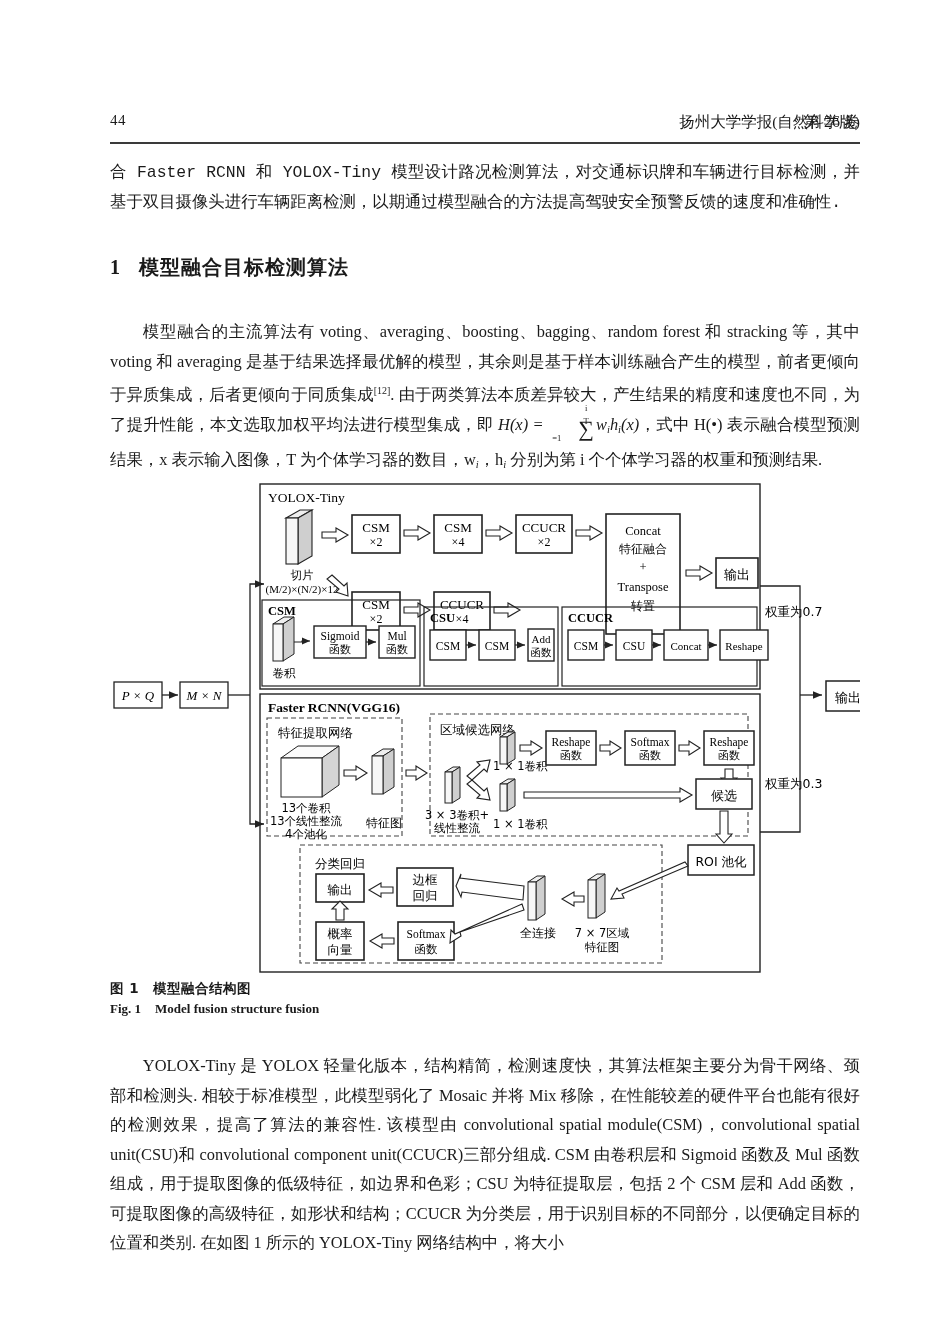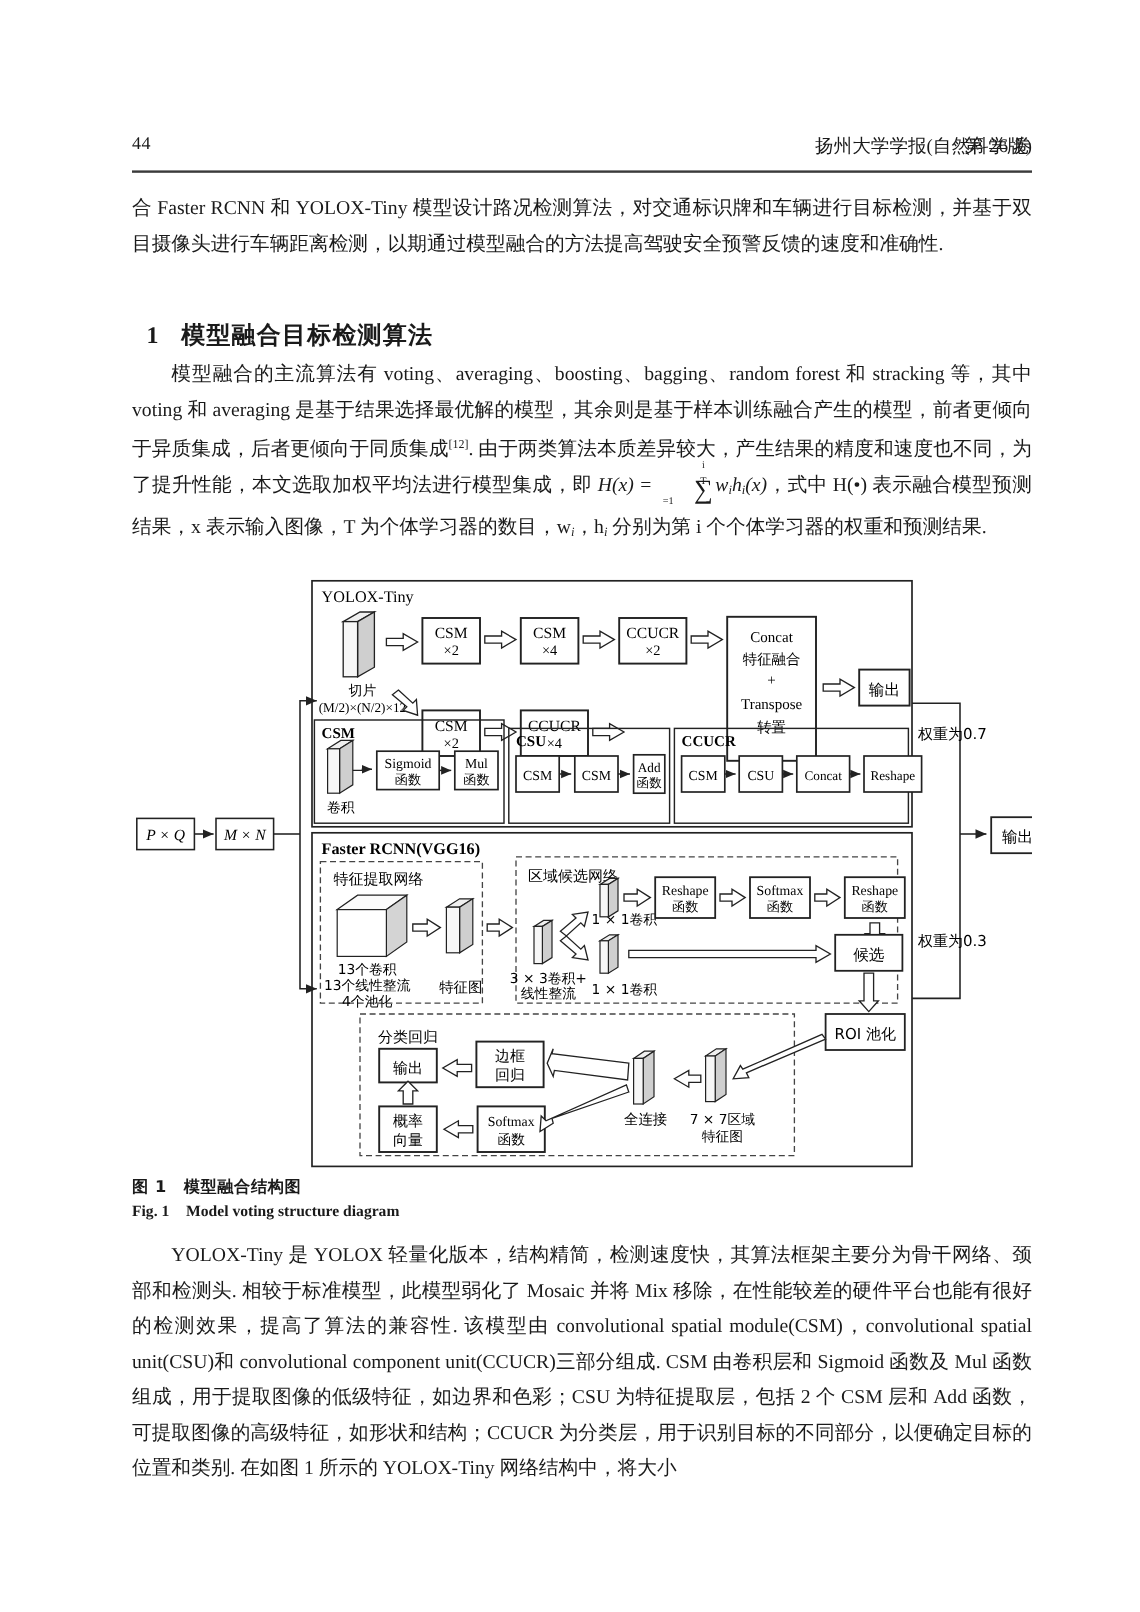--- a/index.html
+++ b/index.html
@@ -17,23 +17,23 @@
   .runhead .rh-right{position:absolute;right:0;top:0;font-size:16px;}
   .rule{position:absolute;left:110px;top:130px;width:750px;height:2px;background:#3a3a3a;}
 
   
   .ptext{
     position:absolute;left:110px;width:750px;
     font-size:16.4px;line-height:29.5px;text-align:justify;
     text-justify:inter-character;
     word-break:break-word;
   }
-  .ptext.indent{text-indent:2em;}
+  .ptext.indent{text-indent:2em;margin-top:20px;}
   h2.sect{
-    position:absolute;left:110px;margin:12px;font-size:20px;font-weight:bold;
+    position:absolute;left:110px;margin:0;font-size:20px;font-weight:bold;
     font-family:"DejaVu Sans","Liberation Sans",sans-serif;
     letter-spacing:1px;
   }
   h2.sect .n{margin-right:18px;font-family:"Liberation Serif",serif;}
   sup.ref{font-size:10px;vertical-align:super;}
   .mi{font-style:italic;}
   .sumwrap{display:inline-block;position:relative;vertical-align:-6px;margin:0 2px;}
   .sumwrap .sg{font-size:22px;line-height:1;}
   .sumwrap .lim{position:absolute;left:50%;transform:translateX(-50%);font-size:8.5px;}
   .sumwrap .lim.up{top:-9px;}
@@ -55,21 +55,21 @@
 
 <div class="page">
 
   <div class="runhead">
     <span class="rh-left">44</span>
     <span class="rh-center">扬州大学学报(自然科学版)</span>
     <span class="rh-right">第 26 卷</span>
   </div>
   <div class="rule"></div>
 
-  <div class="ptext" style="top:146px;">合 Faster RCNN 和 YOLOX-Tiny 模型设计路况检测算法，对交通标识牌和车辆进行目标检测，并基于双目摄像头进行车辆距离检测，以期通过模型融合的方法提高驾驶安全预警反馈的速度和准确性.</div>
+  <div class="ptext" style="top:146px;font-family:Liberation Mono, monospace;">合 Faster RCNN 和 YOLOX-Tiny 模型设计路况检测算法，对交通标识牌和车辆进行目标检测，并基于双目摄像头进行车辆距离检测，以期通过模型融合的方法提高驾驶安全预警反馈的速度和准确性.</div>
 
   <h2 class="sect" style="top:242px;">
     <span class="n">1</span><span>模型融合目标检测算法</span>
   </h2>
 
   <div class="ptext indent" style="top:285px;">
     <span>模型融合的主流算法有 voting、averaging、boosting、bagging、random forest 和 stracking 等，其中 voting 和 averaging 是基于结果选择最优解的模型，其余则是基于样本训练融合产生的模型，前者更倾向于异质集成，后者更倾向于同质集成</span><sup class="ref">[12]</sup><span>. 由于两类算法本质差异较大，产生结果的精度和速度也不同，为了提升性能，本文选取加权平均法进行模型集成，即 </span><span class="mi">H(x) =</span><span class="sumwrap"><span class="lim up">T</span><span class="sg">∑</span><span class="lim dn">i=1</span></span><span class="mi">w</span><span class="sub">i</span><span class="mi">h</span><span class="sub">i</span><span class="mi">(x)</span><span>，式中 H(•) 表示融合模型预测结果，x 表示输入图像，T 为个体学习器的数目，w</span><span class="sub">i</span><span>，h</span><span class="sub">i</span><span> 分别为第 i 个个体学习器的权重和预测结果.</span>
   </div>
 
 
@@ -350,18 +350,18 @@
         <rect x="716" y="199" width="44" height="30" fill="#fff" stroke="#222" stroke-width="1.5"></rect>
         <text x="738" y="220" font-family="DejaVu Sans, sans-serif" font-size="13" text-anchor="middle">输出</text>
       </g>
     </svg>
   </div>
 
   <div class="figcap cn">
     <span>图 1</span><span class="gap"></span><span>模型融合结构图</span>
   </div>
   <div class="figcap en">
-    <span>Fig. 1</span><span class="gap"></span><span>Model voting structure diagram</span>
+    <span>Fig. 1</span><span class="gap"></span><span>Model fusion structure fusion</span>
   </div>
 
   <div class="ptext indent" style="top:1019px;">YOLOX-Tiny 是 YOLOX 轻量化版本，结构精简，检测速度快，其算法框架主要分为骨干网络、颈部和检测头. 相较于标准模型，此模型弱化了 Mosaic 并将 Mix 移除，在性能较差的硬件平台也能有很好的检测效果，提高了算法的兼容性. 该模型由 convolutional spatial module(CSM)，convolutional spatial unit(CSU)和 convolutional component unit(CCUCR)三部分组成. CSM 由卷积层和 Sigmoid 函数及 Mul 函数组成，用于提取图像的低级特征，如边界和色彩；CSU 为特征提取层，包括 2 个 CSM 层和 Add 函数，可提取图像的高级特征，如形状和结构；CCUCR 为分类层，用于识别目标的不同部分，以便确定目标的位置和类别. 在如图 1 所示的 YOLOX-Tiny 网络结构中，将大小</div>
 
 </div>
 
 </body></html>

